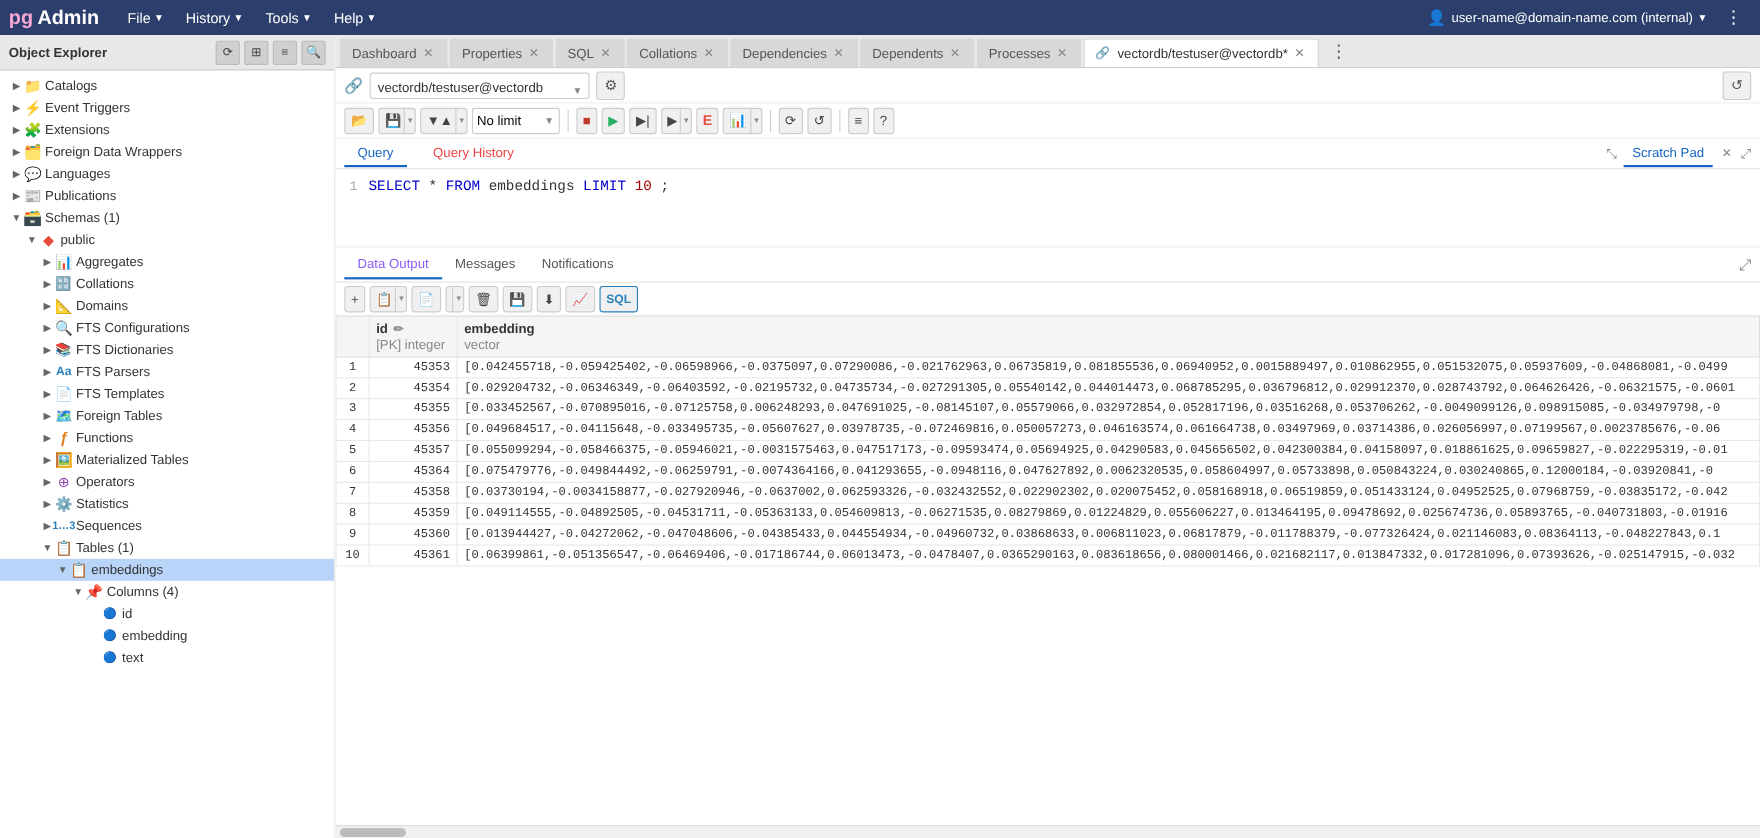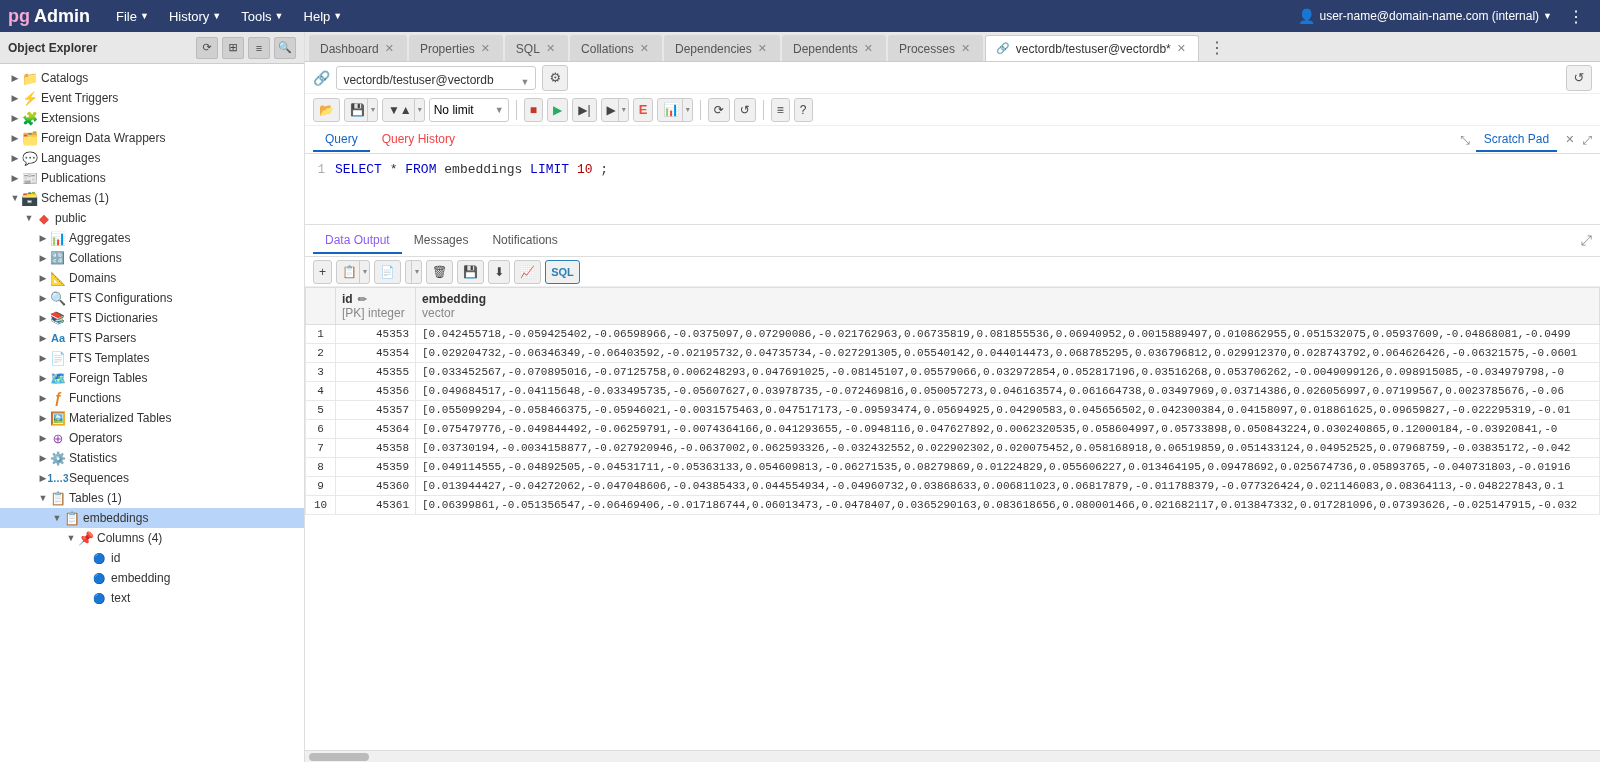--- a/index.html
+++ b/index.html
@@ -253,21 +253,21 @@
       cursor: pointer;
     }
 
     
     #query-tabs {
       display: flex;
       align-items: center;
       padding: 0 8px;
       border-bottom: 1px solid #ddd;
       height: 28px;
-      gap: 0;
+      gap: 12px;
     }
     .query-tab {
       padding: 4px 12px;
       font-size: 12px;
       cursor: pointer;
       color: #ef4444;
       border-bottom: 2px solid transparent;
     }
     .query-tab.active {
       color: #1565c0;

